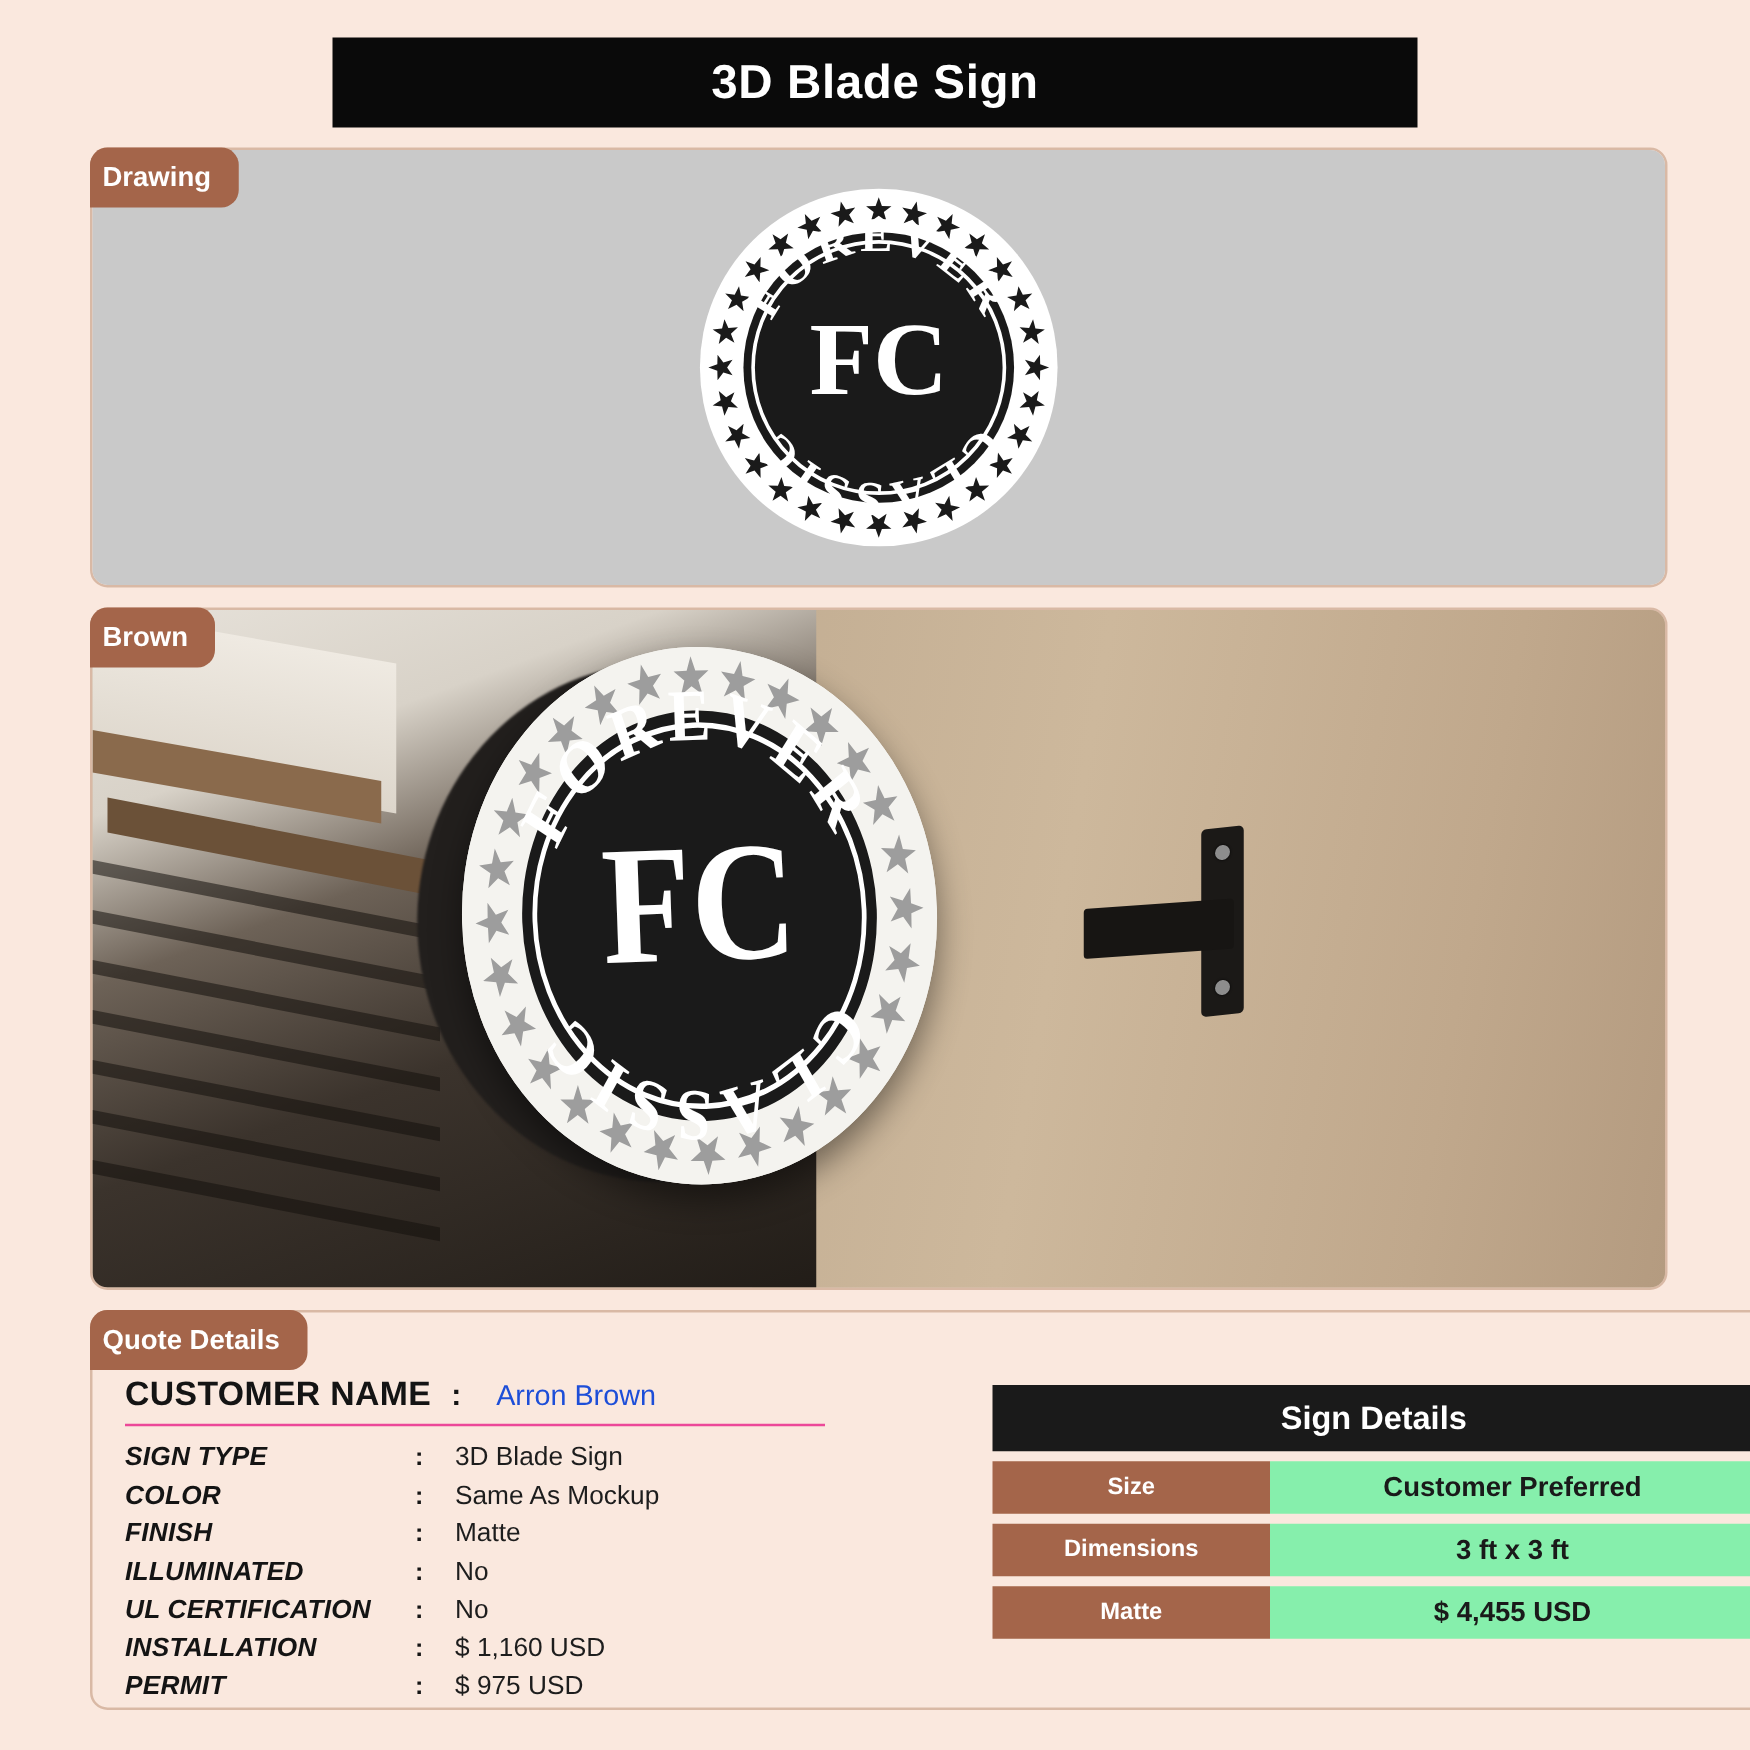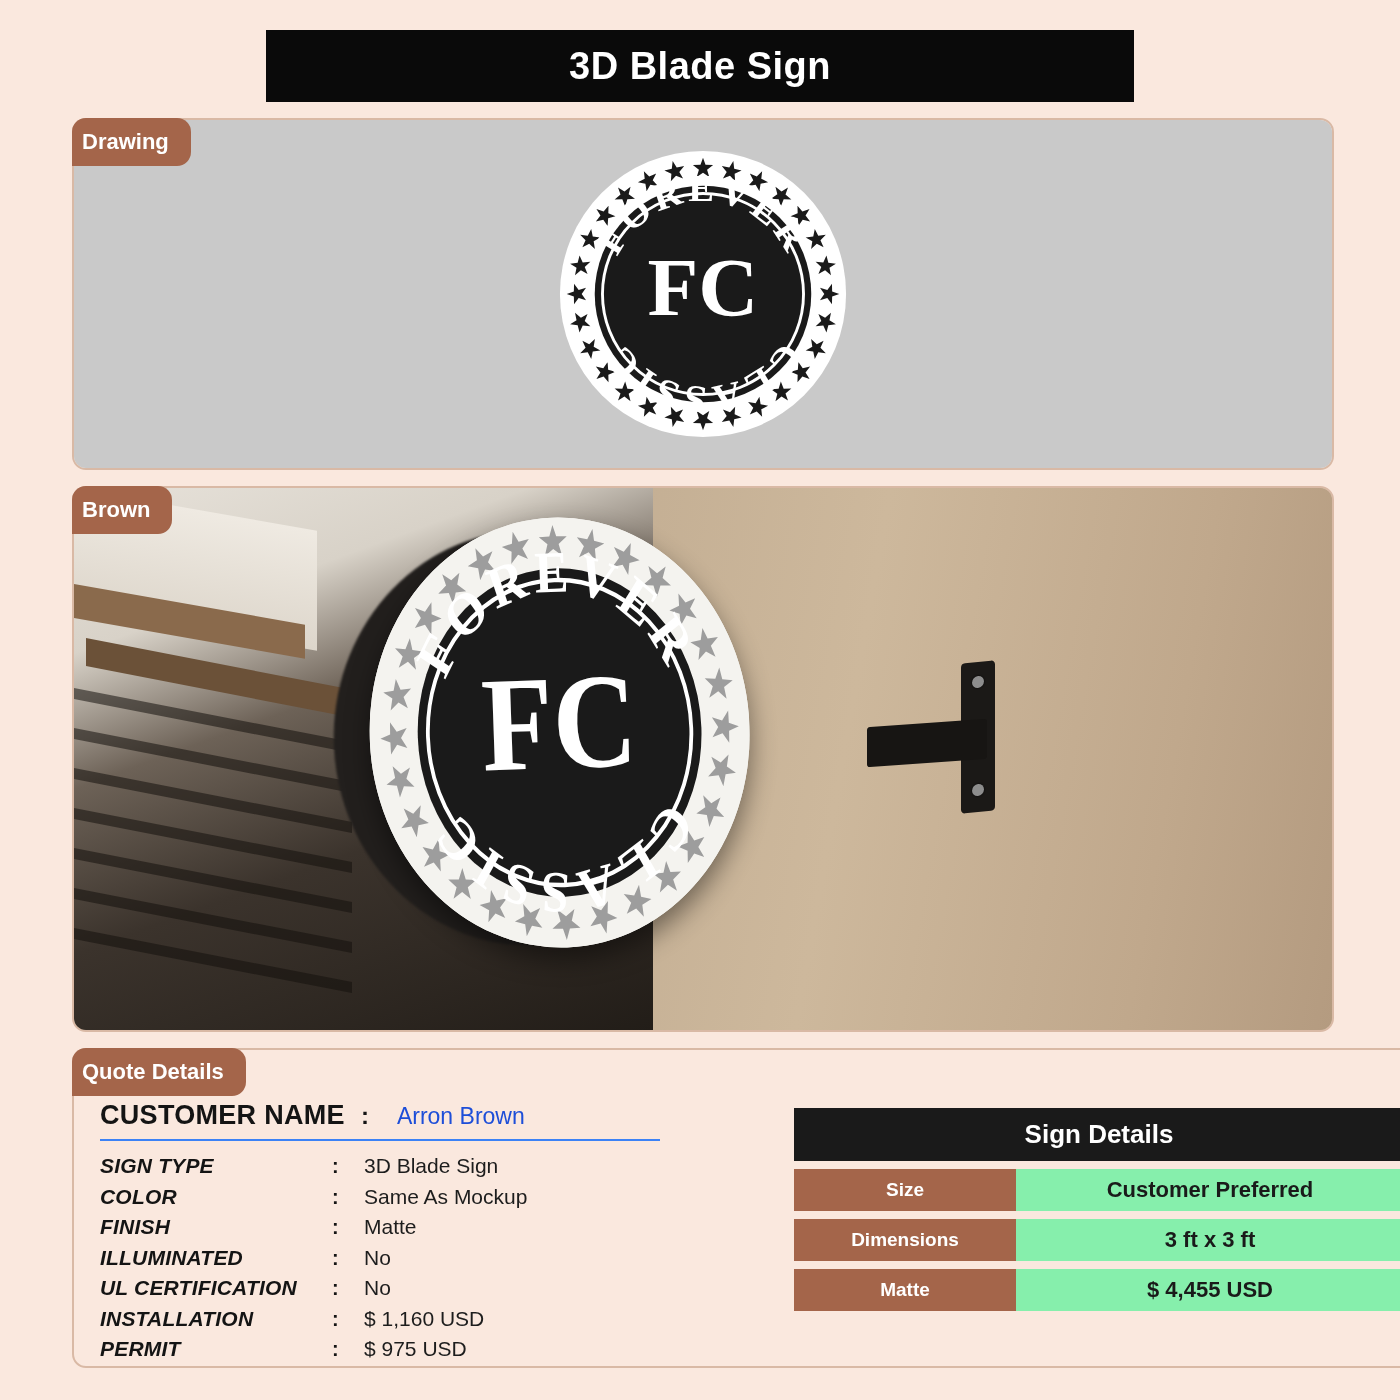--- a/index.html
+++ b/index.html
@@ -150,21 +150,21 @@
     display: flex; align-items: center; justify-content: center;
   }
 
   
   #quote-panel { left: 72px; top: 1048px; width: 1358px; height: 320px; }
 
   .cust-row {
     position: absolute;
     left: 26px; top: 50px;
     width: 560px;
-    border-bottom: 2px solid #3b82f6;
+    border-bottom: 2px solid #ec4899;
     padding-bottom: 8px;
     display: flex; align-items: baseline;
   }
   .cust-label { font-size: 27px; font-weight: bold; color: #141414; letter-spacing: 0.3px; }
   .cust-colon { font-size: 24px; font-weight: bold; color: #141414; margin-left: 16px; }
   .cust-value { font-size: 23px; color: #1d4ed8; margin-left: 28px; font-weight: 500; text-align: center; }
 
   .spec-list {
     position: absolute;
     left: 26px; top: 104px;

